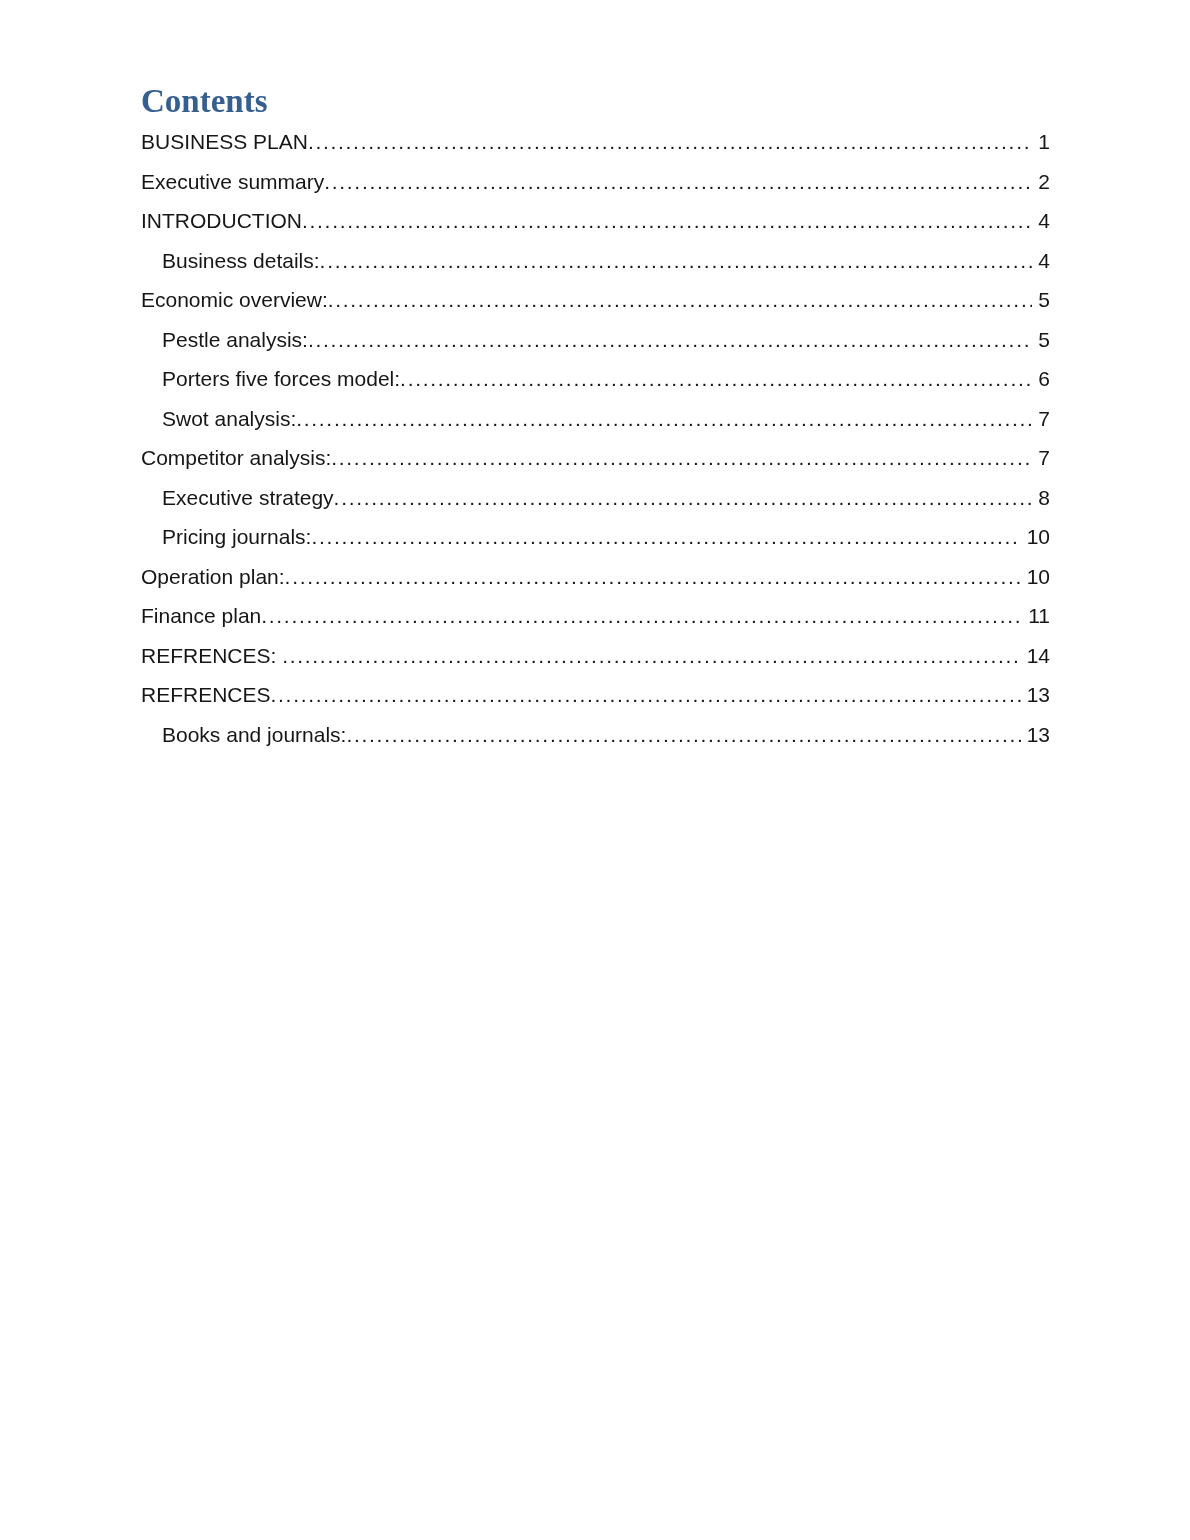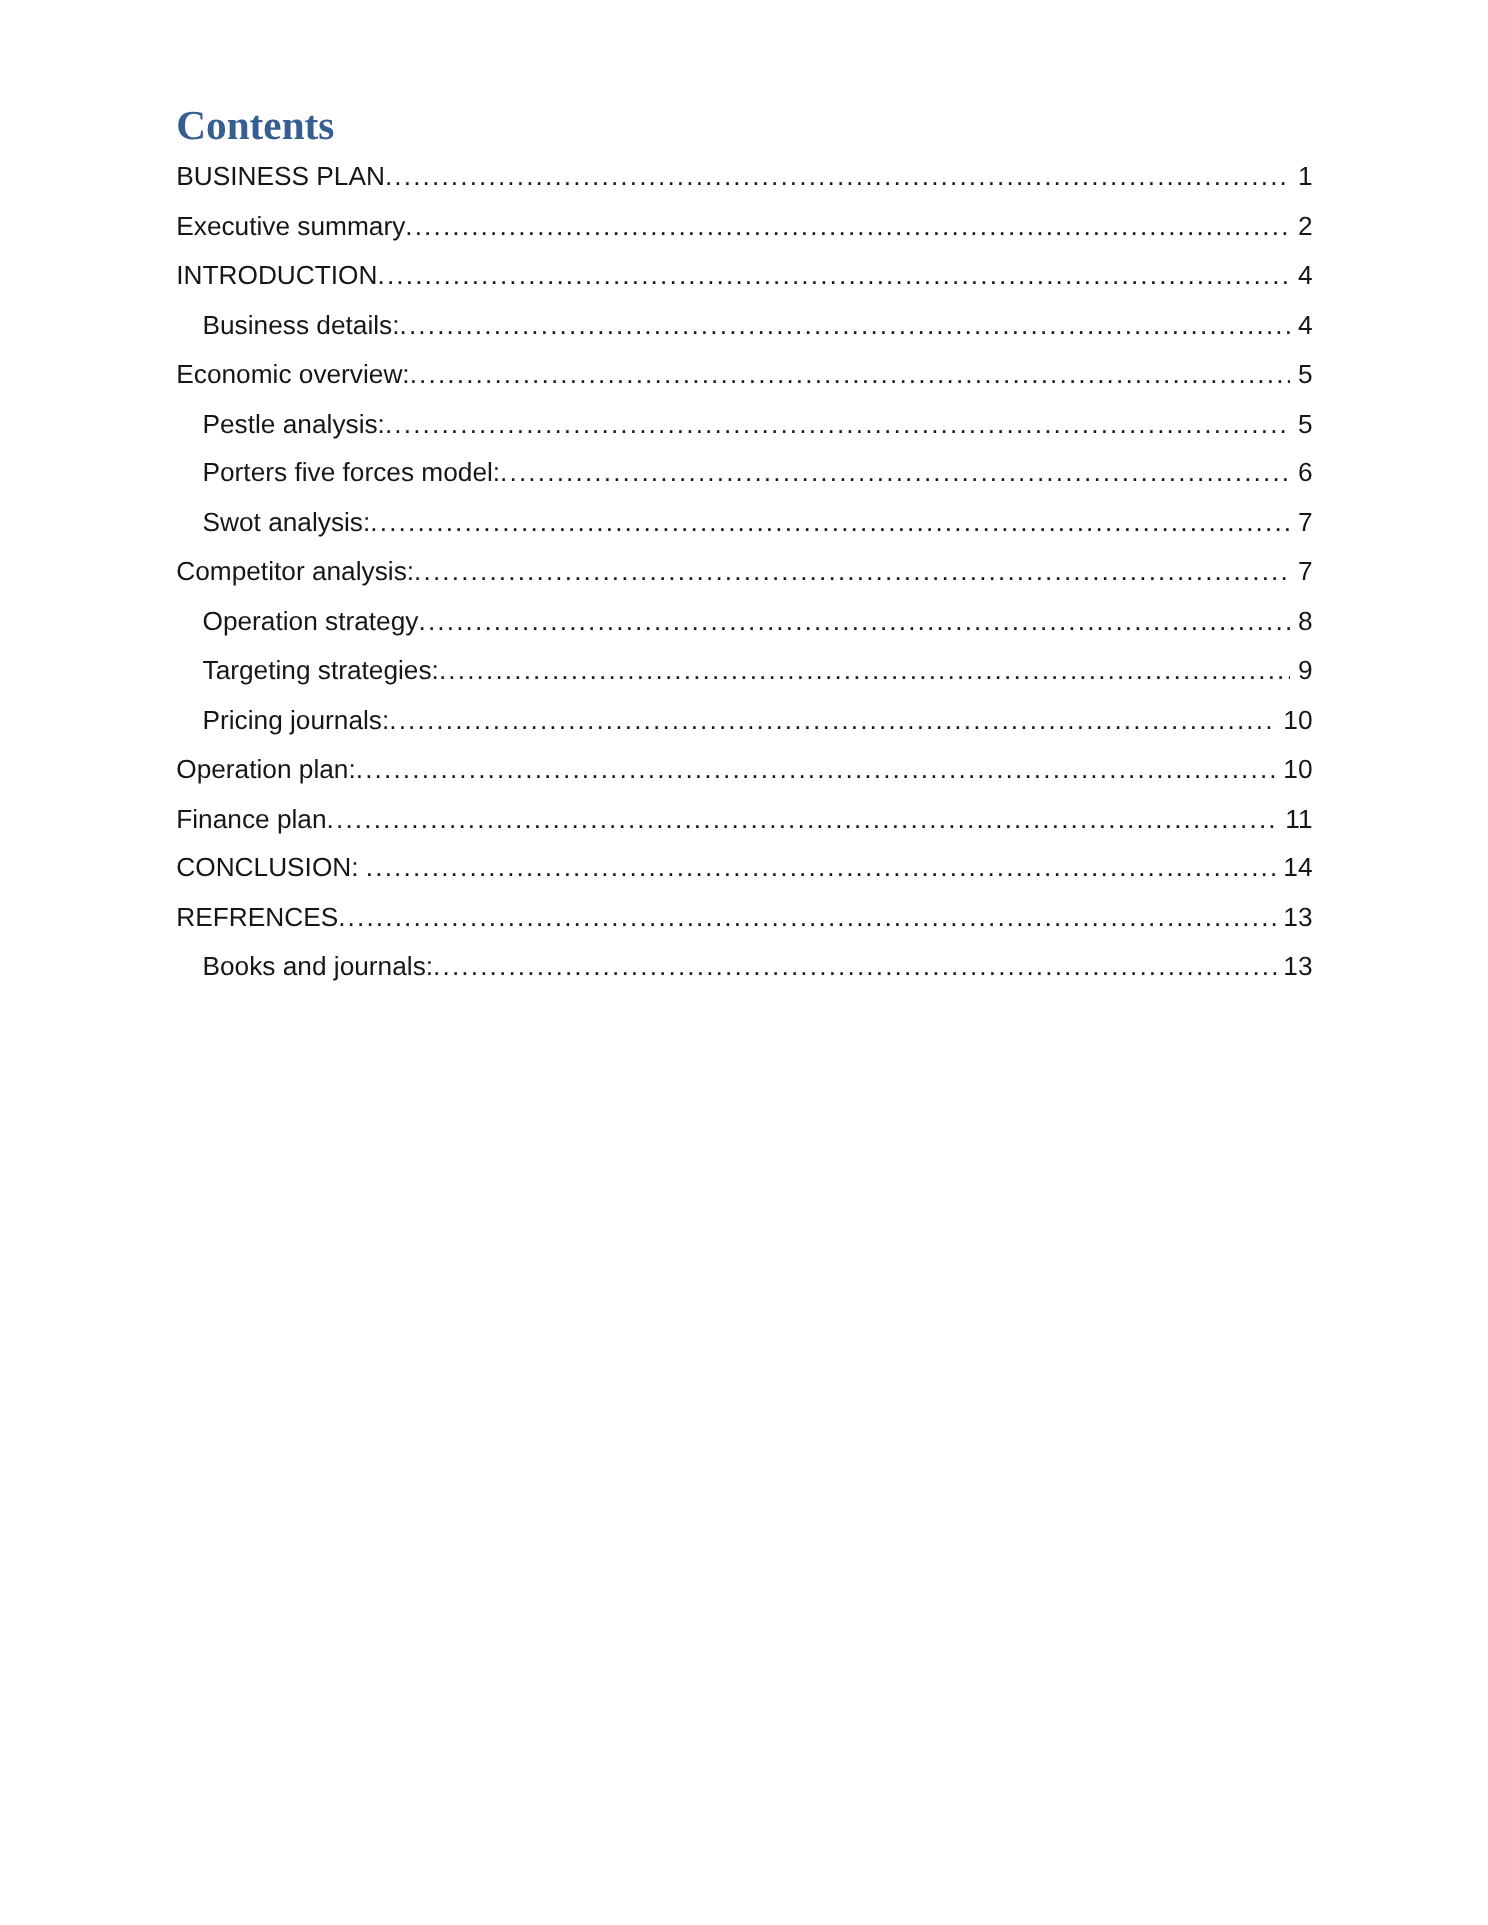--- a/index.html
+++ b/index.html
@@ -120,51 +120,46 @@
       <span class="toc-page">7</span>
     </div>
 
     <div class="toc-row lvl1">
       <span class="toc-label">Competitor analysis:</span>
       <span class="toc-leader"></span>
       <span class="toc-page">7</span>
     </div>
 
     <div class="toc-row lvl2">
-      <span class="toc-label">Operation strategy</span>
+      <span class="toc-label">Executive strategy</span>
       <span class="toc-leader"></span>
       <span class="toc-page">8</span>
     </div>
 
-    <div class="toc-row lvl2">
-      <span class="toc-label">Targeting strategies:</span>
-      <span class="toc-leader"></span>
-      <span class="toc-page">9</span>
-    </div>
 
     <div class="toc-row lvl2">
       <span class="toc-label">Pricing journals:</span>
       <span class="toc-leader"></span>
       <span class="toc-page">10</span>
     </div>
 
     <div class="toc-row lvl1">
       <span class="toc-label">Operation plan:</span>
       <span class="toc-leader"></span>
       <span class="toc-page">10</span>
     </div>
 
     <div class="toc-row lvl1">
       <span class="toc-label">Finance plan</span>
       <span class="toc-leader"></span>
       <span class="toc-page">11</span>
     </div>
 
     <div class="toc-row lvl1">
-      <span class="toc-label">CONCLUSION: </span>
+      <span class="toc-label">REFRENCES: </span>
       <span class="toc-leader"></span>
       <span class="toc-page">14</span>
     </div>
 
     <div class="toc-row lvl1">
       <span class="toc-label">REFRENCES</span>
       <span class="toc-leader"></span>
       <span class="toc-page">13</span>
     </div>
 

